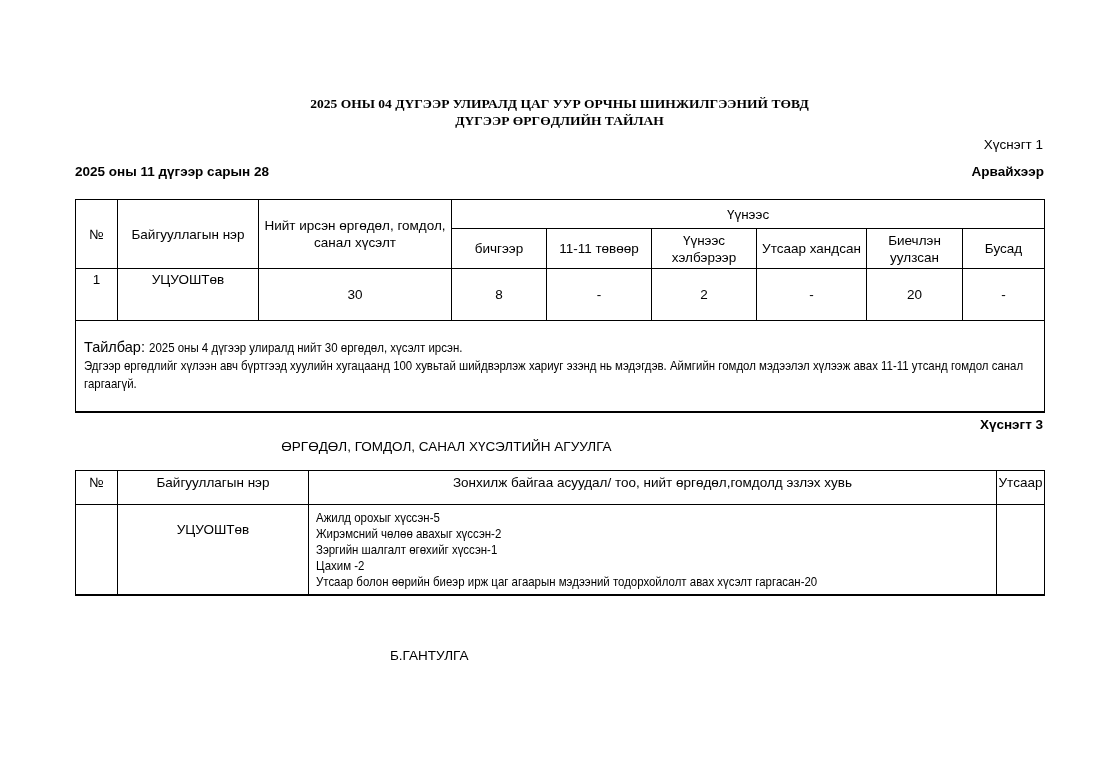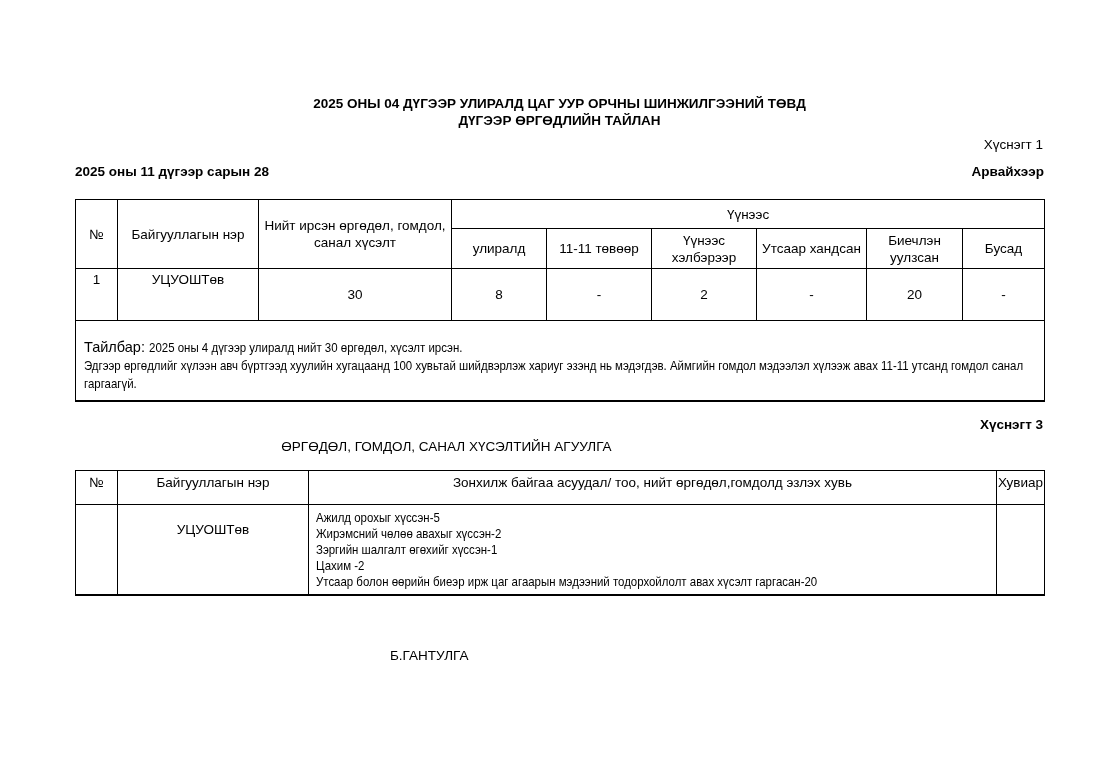--- a/index.html
+++ b/index.html
@@ -8,21 +8,21 @@
     width: 1119px; height: 774px;
     position: relative;
     color: #000;
     font-family: "Liberation Sans", sans-serif;
     font-size: 13.5px;
     overflow: hidden;
   }
 
   .doc-title {
     position: absolute; top: 95px; left: 0; width: 1119px;
-    text-align: center; font-weight: bold; line-height: 17px;
+    text-align: center; font-weight: bold; line-height: 17px; font-family: Liberation Serif, serif;
   }
 
   .caption-1 { position: absolute; top: 137px; right: 76px; }
   .caption-3 { position: absolute; top: 417px; right: 76px; font-weight: bold; }
 
   .date-line {
     position: absolute; top: 164px; left: 75px; width: 969px;
     display: flex; justify-content: space-between; font-weight: bold;
   }
 
@@ -34,21 +34,21 @@
     overflow: hidden;
   }
 
   .t1 { position: absolute; left: 75px; top: 199px; width: 969px; border-bottom: 2px solid #000; }
   .t1 .r-group { height: 29px; }
   .t1 .r-sub th { height: 40px; line-height: 17px; }
   .t1 .r-data { height: 52px; }
   .t1 .cell-top { vertical-align: top; padding-top: 3px; }
   .t1 .note-cell {
     height: 80px; text-align: left; vertical-align: top;
-    padding: 17px 10px 6px 8px; line-height: 18px;
+    padding: 17px 10px 18px 8px; line-height: 18px;
   }
   .note-label { font-size: 14.5px; }
   .cond {
     display: inline-block; white-space: nowrap;
     transform: scaleX(0.85); transform-origin: 0 50%;
   }
   .cond-block {
     width: 118%;
     transform: scaleX(0.8475); transform-origin: 0 0;
     line-height: 18px;
@@ -98,21 +98,21 @@
       <col style="width:82px">
   </colgroup>
   <tbody>
     <tr class="r-group">
       <th rowspan="2">№</th>
       <th rowspan="2">Байгууллагын нэр</th>
       <th rowspan="2" style="line-height:17px">Нийт ирсэн өргөдөл, гомдол, санал хүсэлт</th>
       <th colspan="6">Үүнээс</th>
     </tr>
     <tr class="r-sub">
-      <th>улиралд</th>
+      <th>бичгээр</th>
       <th>11-11 төвөөр</th>
       <th>Үүнээс хэлбэрээр</th>
       <th>Утсаар хандсан</th>
       <th>Биечлэн уулзсан</th>
       <th>Бусад</th>
     </tr>
     <tr class="r-data">
       <td class="cell-top">1</td>
       <td class="cell-top">УЦУОШТөв</td>
       <td>30</td>
@@ -141,21 +141,21 @@
     <col style="width:42px">
       <col style="width:191px">
       <col style="width:688px">
       <col style="width:48px">
   </colgroup>
   <thead>
     <tr>
       <th>№</th>
       <th>Байгууллагын нэр</th>
       <th>Зонхилж байгаа асуудал/ тоо, нийт өргөдөл,гомдолд эзлэх хувь</th>
-      <th>Хувиар</th>
+      <th>Утсаар</th>
     </tr>
   </thead>
   <tbody>
     <tr class="r-data">
       <td></td>
       <td class="org-cell">УЦУОШТөв</td>
       <td class="content-cell">
         <div class="cond-block">
           <div class="item">Ажилд орохыг хүссэн-5</div>
           <div class="item">Жирэмсний чөлөө авахыг хүссэн-2</div>

